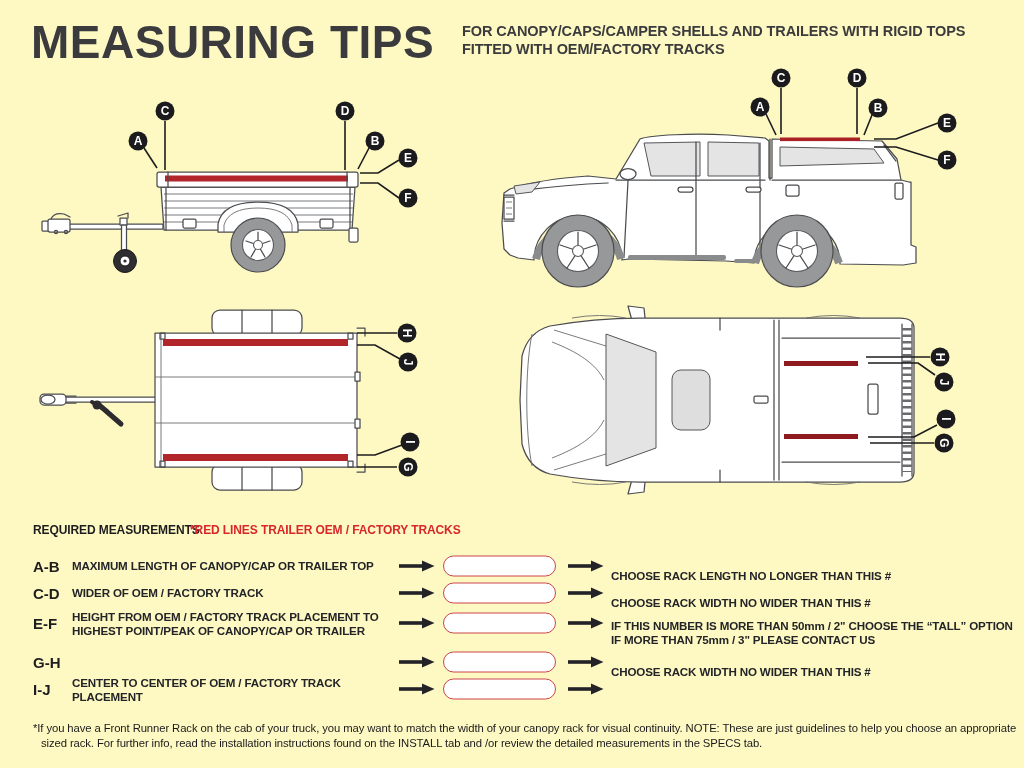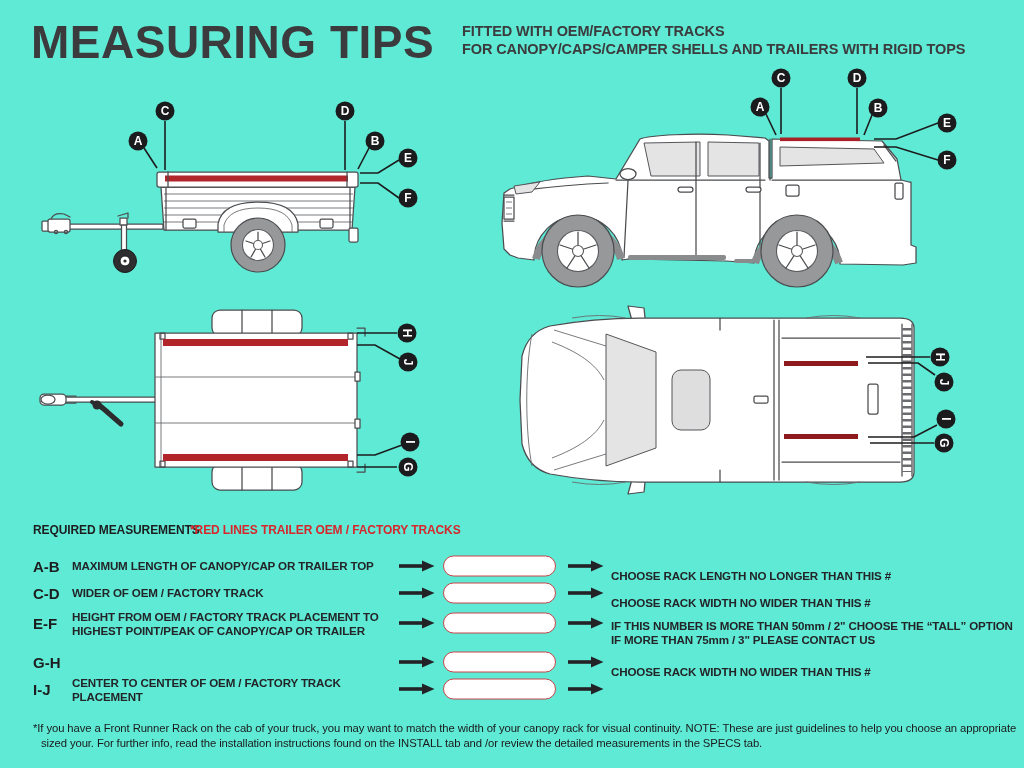--- a/index.html
+++ b/index.html
@@ -1,16 +1,16 @@
 <!DOCTYPE html>
 <html><head>
 <meta charset="utf-8">
 <style>
   html,body{margin:0;padding:0;background:#ffffff;}
-  #canvas{position:relative;width:1024px;height:768px;background:#5eead4;overflow:hidden;
+  #canvas{position:relative;width:1024px;height:768px;background:#fef9c3;overflow:hidden;
           font-family:"Liberation Sans","DejaVu Sans",sans-serif;color:#222326;}
   .abs{position:absolute;}
   
   #title{left:31px;top:14px;font-size:46px;font-weight:800;letter-spacing:.5px;color:#3B3B3D;
          transform:scaleY(1.02);transform-origin:left top;white-space:nowrap;}
   #subtitle{left:462px;top:23px;font-size:14.5px;font-weight:700;line-height:17.5px;color:#3B3B3D;
             letter-spacing:-.1px;white-space:nowrap;}
   
   #legend{left:33px;top:523px;font-size:12px;font-weight:700;letter-spacing:-.1px;white-space:nowrap;}
   #legend .req{color:#1D1D1F;}
@@ -39,22 +39,22 @@
   svg .rim{fill:#fff;stroke:#5A5B5E;stroke-width:1.1;}
   svg .dark{fill:#8A8B8D;}
 </style>
 </head>
 <body>
 
 <div id="canvas">
 
   <div class="abs" id="title">MEASURING TIPS</div>
   <div class="abs" id="subtitle">
+    <div>FOR CANOPY/CAPS/CAMPER SHELLS AND TRAILERS WITH RIGID TOPS</div>
     <div>FITTED WITH OEM/FACTORY TRACKS</div>
-    <div>FOR CANOPY/CAPS/CAMPER SHELLS AND TRAILERS WITH RIGID TOPS</div>
   </div>
 
   <svg class="abs" style="left:18px;top:88px;" width="420" height="212" viewBox="0 0 420 212">
     <g>
 
       <rect class="lnw" x="27" y="136" width="118" height="5"></rect>
 
       <rect class="lnw" x="24" y="133" width="8" height="10" rx="1"></rect>
       <rect class="lnw" x="30" y="131" width="22" height="13" rx="2"></rect>
       <path class="ln" d="M33 131 Q36 124 46 126 L52 129"></path>
@@ -336,16 +336,16 @@
       </svg>
     <div class="pill"></div>
     <svg class="arr2" width="37" height="12">
         <line x1="1" y1="6" x2="24" y2="6" stroke="#232327" stroke-width="3.6"></line>
         <polygon points="24,0.5 36.5,6 24,11.5" fill="#232327"></polygon>
       </svg>
   </div>
 
   <div class="abs" id="footnote">
     <div>*If you have a Front Runner Rack on the cab of your truck, you may want to match the width of your canopy rack for visual continuity. NOTE: These are just guidelines to help you choose an appropriate</div>
-    <div class="fl2">sized your. For further info, read the installation instructions found on the INSTALL tab and /or review the detailed measurements in the SPECS tab.</div>
+    <div class="fl2">sized rack. For further info, read the installation instructions found on the INSTALL tab and /or review the detailed measurements in the SPECS tab.</div>
   </div>
 
 </div>
 
 </body></html>

